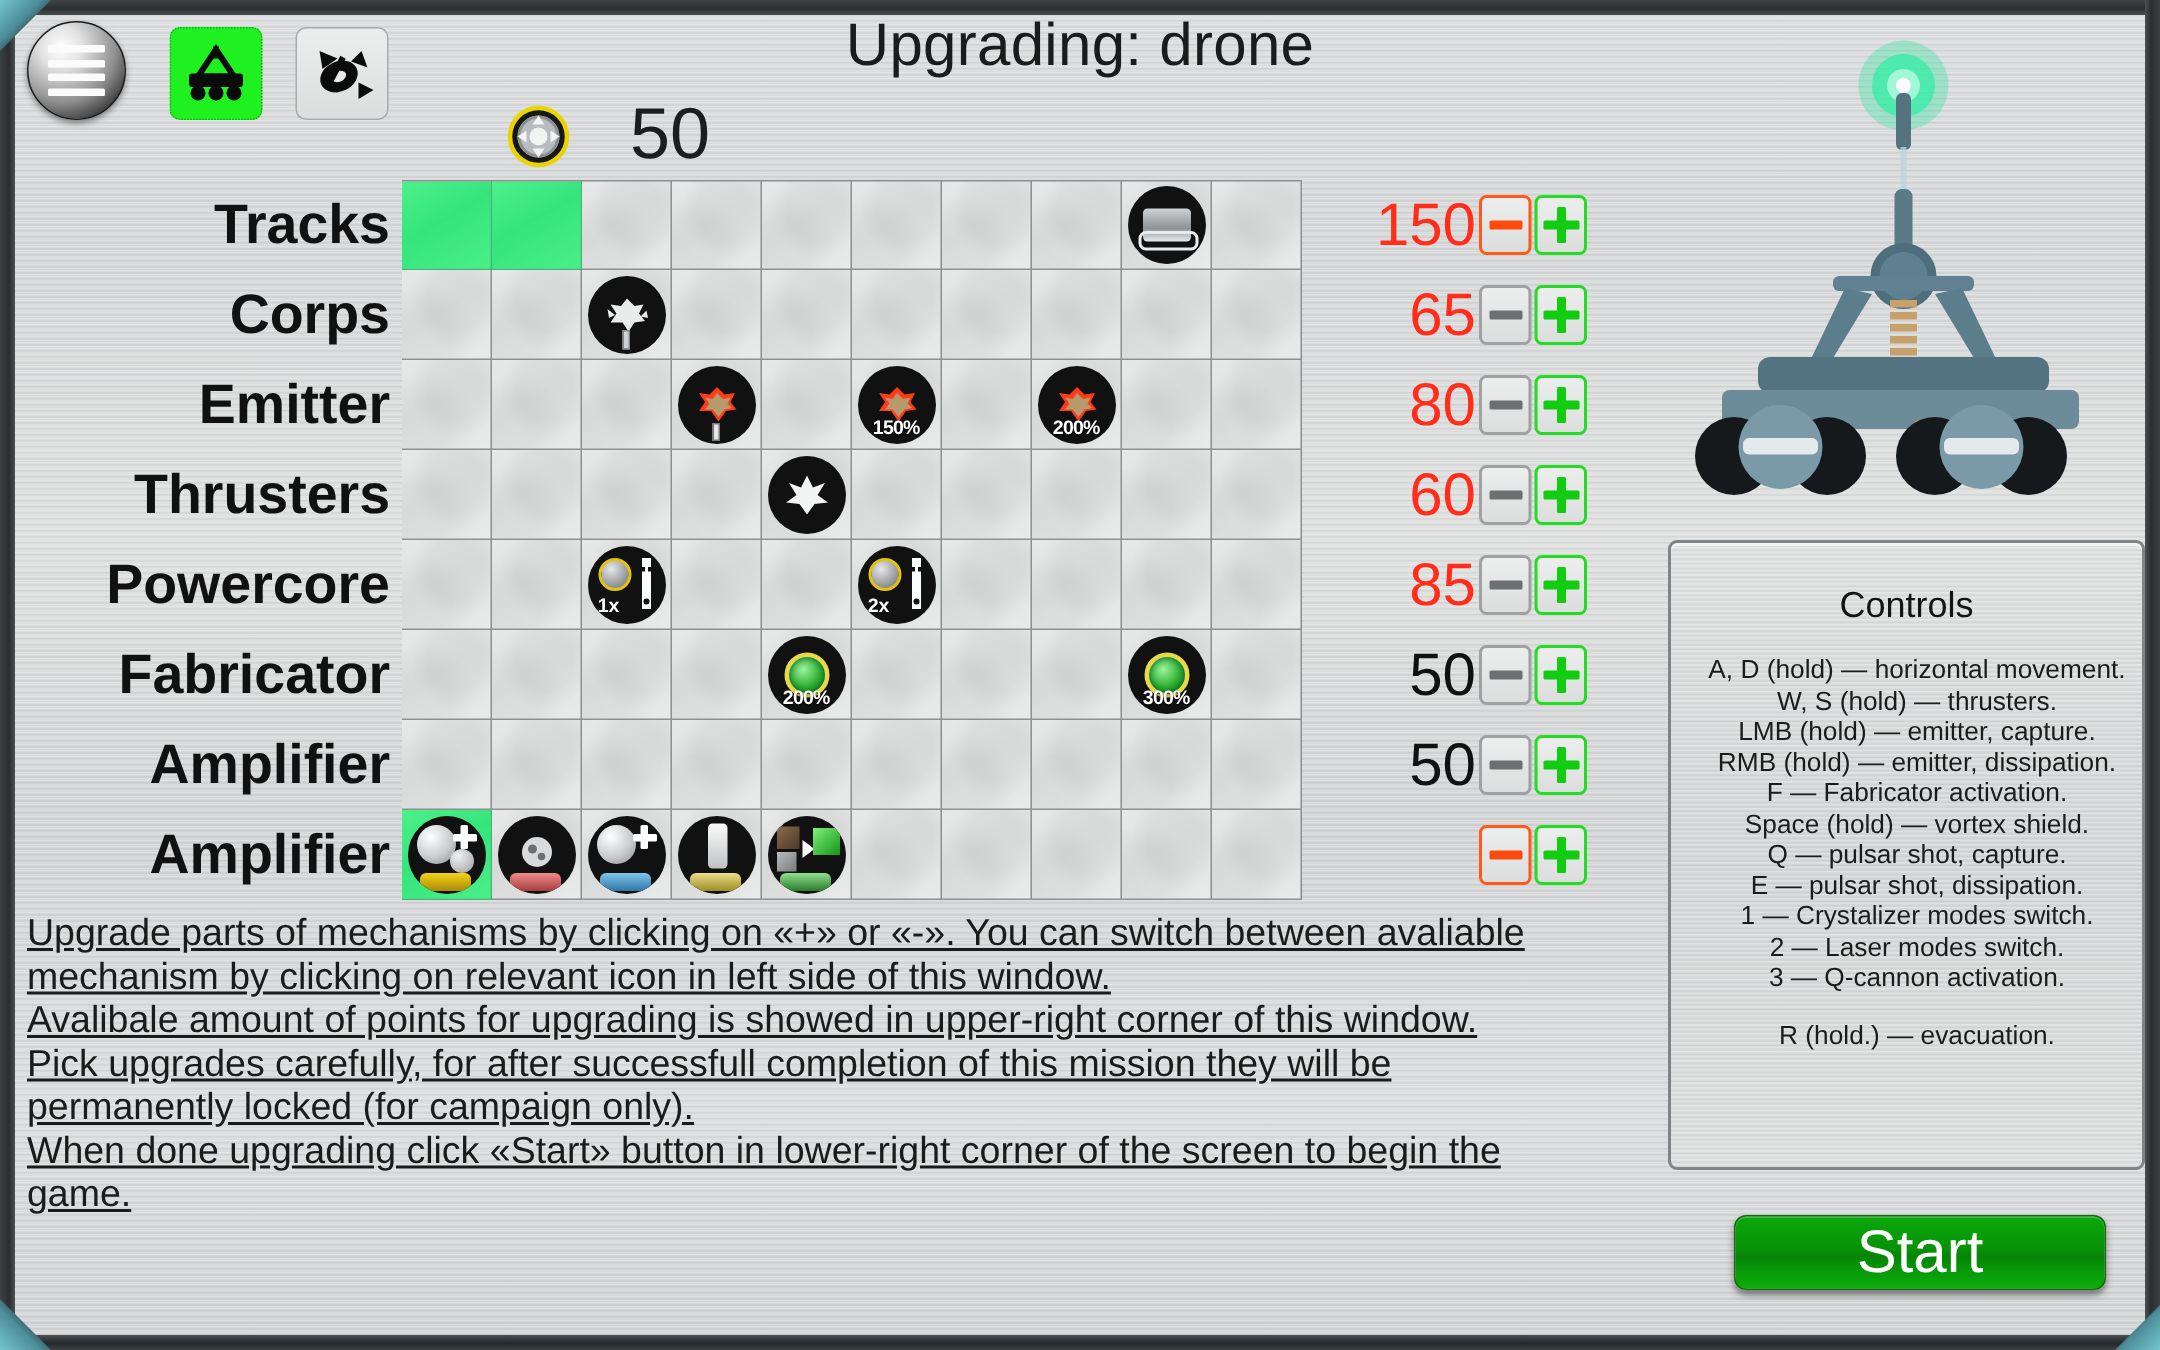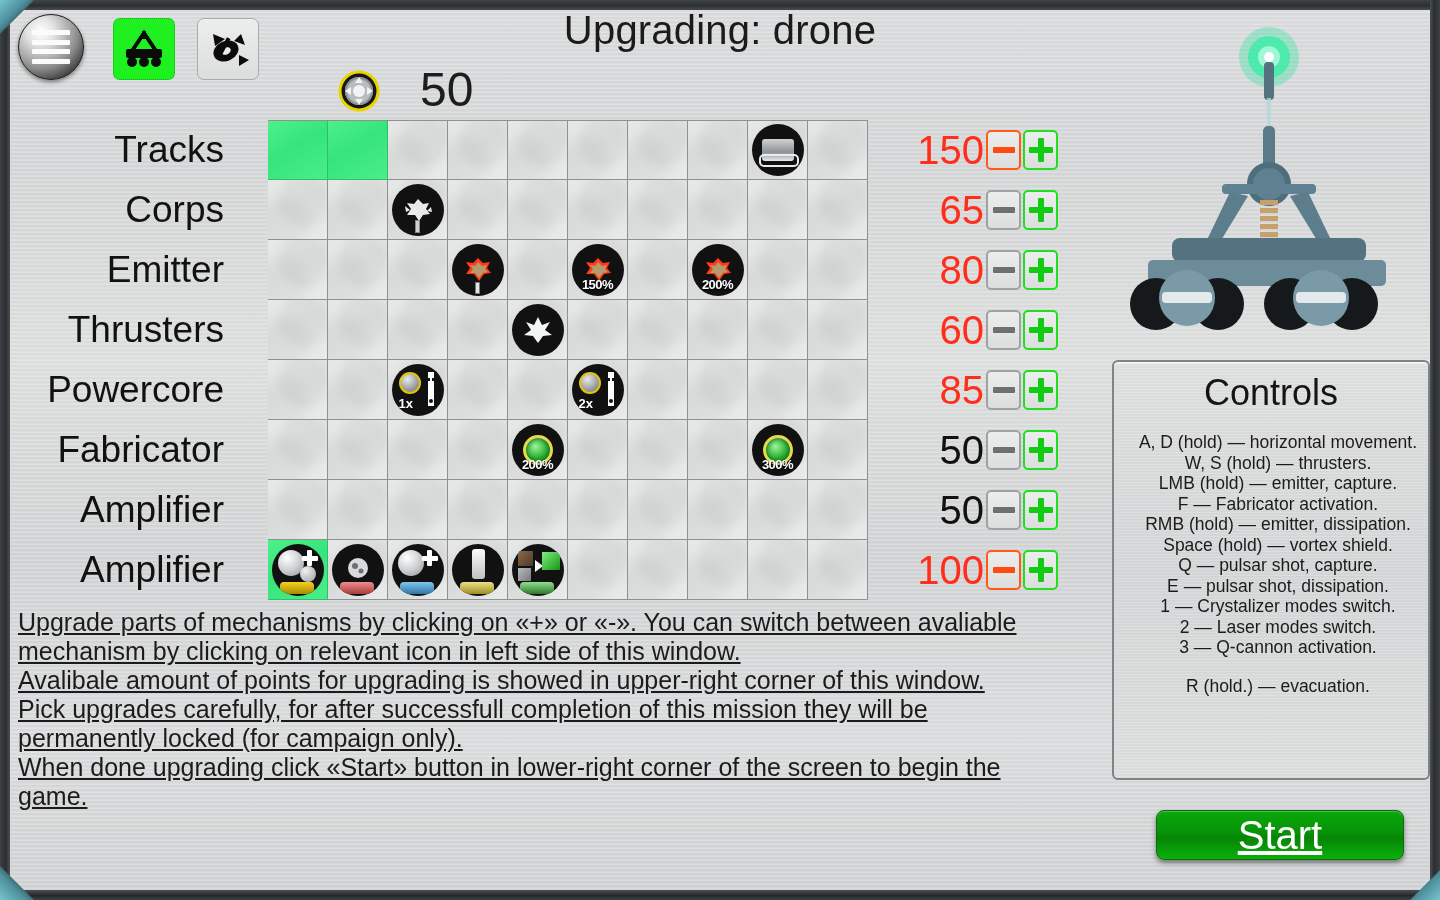--- a/index.html
+++ b/index.html
@@ -118,22 +118,22 @@
     cursor:pointer;
   }
   .grid-row .cell:first-child { border-left:1px solid #8e9091; }
   .grid-row:first-child .cell { border-top:1px solid #8e9091; }
   .cell.filled {
     background: linear-gradient(150deg,#4ef08a,#35e57b 45%,#4bee88);
     border-right-color:#2fbf6a; border-bottom-color:#2fbf6a;
   }
 
   .row-label {
-    position:absolute; right:644px; top:0; height:60px; line-height:60px;
-    white-space:nowrap; font-size:37px; color:#111; font-weight:400;
+    position:absolute; right:608px; top:0; height:60px; line-height:60px;
+    white-space:nowrap; font-size:37px; color:#111; font-weight:700;
   }
   .price {
     position:absolute; left:620px; top:0; width:96px; height:60px;
     line-height:60px; text-align:right;
     font-size:40px; font-weight:300;
   }
   .price.aff { color:#111; }
   .price.exp { color:#ff2d1a; }
 
   .pm {
@@ -200,40 +200,39 @@
   .ctrl-panel {
     position:absolute; left:1112px; top:360px; width:318px; height:420px;
     border:2px solid #7f8486;
     border-radius:6px;
     background:
       repeating-linear-gradient(180deg, rgba(255,255,255,0.30) 0px, rgba(255,255,255,0.06) 1px, rgba(0,0,0,0.03) 2px, rgba(255,255,255,0.18) 3px),
       linear-gradient(180deg,#dedfdf,#d3d5d6 50%,#dcdddd);
     box-shadow: inset 0 2px 0 rgba(255,255,255,.6);
   }
   .ctrl-title {
-    text-align:center; font-size:36px; color:#141414; font-weight:300;
-    margin-top:10px;
+    text-align:center; font-size:24px; color:#141414; font-weight:300;
+    margin-top:28px;
   }
   .ctrl-list {
     margin:18px 0 0 14px; font-size:17.5px; line-height:20.5px;
     color:#1b1b1b; font-weight:300;text-align:center;
   }
   .ctrl-list div { white-space:nowrap; }
   .ctrl-gap { height:18px; }
 
   .start-btn {
     position:absolute; left:1156px; top:810px; width:248px; height:50px;
     border-radius:8px;
     background: linear-gradient(180deg,#0aa80a 0%, #079207 45%, #068406 55%, #0bb00b 100%);
     border:1px solid #0d6b0d;
     box-shadow: 0 3px 5px rgba(0,0,0,.45), inset 0 1px 0 rgba(255,255,255,.25);
     color:#fff; font-size:40px; font-weight:300;
     display:flex; align-items:center; justify-content:center;
     cursor:pointer;
-    text-decoration:underline;
   }
 </style>
 </head>
 <body>
 
 <div id="root">
 
   <div class="frame-top"></div>
   <div class="frame-bottom"></div>
   <div class="frame-left"></div>
@@ -560,21 +559,20 @@
             <div style="position:absolute;left:23px;top:16px;width:0;height:0;border-left:8px solid #fff;border-top:6px solid transparent;border-bottom:6px solid transparent;"></div>
             <div style="position:absolute;right:4px;top:8px;width:18px;height:18px;background:linear-gradient(135deg,#7df07d,#169416);"></div>
             <div class="osc-base" style="background:linear-gradient(180deg,#8fe08f,#2b7a2b);"></div>
           </div>
         </div>
         <div class="cell"></div>
         <div class="cell"></div>
         <div class="cell"></div>
         <div class="cell"></div>
         <div class="cell"></div>
-        <div class="price exp">100</div>
         <div class="pm">
           <div class="b minus on">
             <i></i>
           </div>
           <div class="b plus">
             <i></i>
           </div>
         </div>
       </div>
     </div>
@@ -625,22 +623,22 @@
     <rect x="52" y="278" width="50" height="11" rx="4" fill="#e4eaec"></rect>
     <rect x="186" y="278" width="50" height="11" rx="4" fill="#e4eaec"></rect>
   </svg>
 
   <div class="ctrl-panel">
     <div class="ctrl-title">Controls</div>
     <div class="ctrl-list" id="ctrl-list">
         <div>A, D (hold) — horizontal movement.</div>
         <div>W, S (hold) — thrusters.</div>
         <div>LMB (hold) — emitter, capture.</div>
+        <div>RMB (hold) — emitter, dissipation.</div>
         <div>F — Fabricator activation.</div>
-        <div>RMB (hold) — emitter, dissipation.</div>
         <div>Space (hold) — vortex shield.</div>
         <div>Q — pulsar shot, capture.</div>
         <div>E — pulsar shot, dissipation.</div>
         <div>1 — Crystalizer modes switch.</div>
         <div>2 — Laser modes switch.</div>
         <div>3 — Q-cannon activation.</div>
         <div class="ctrl-gap"></div>
         <div>R (hold.) — evacuation.</div>
       </div>
   </div>

